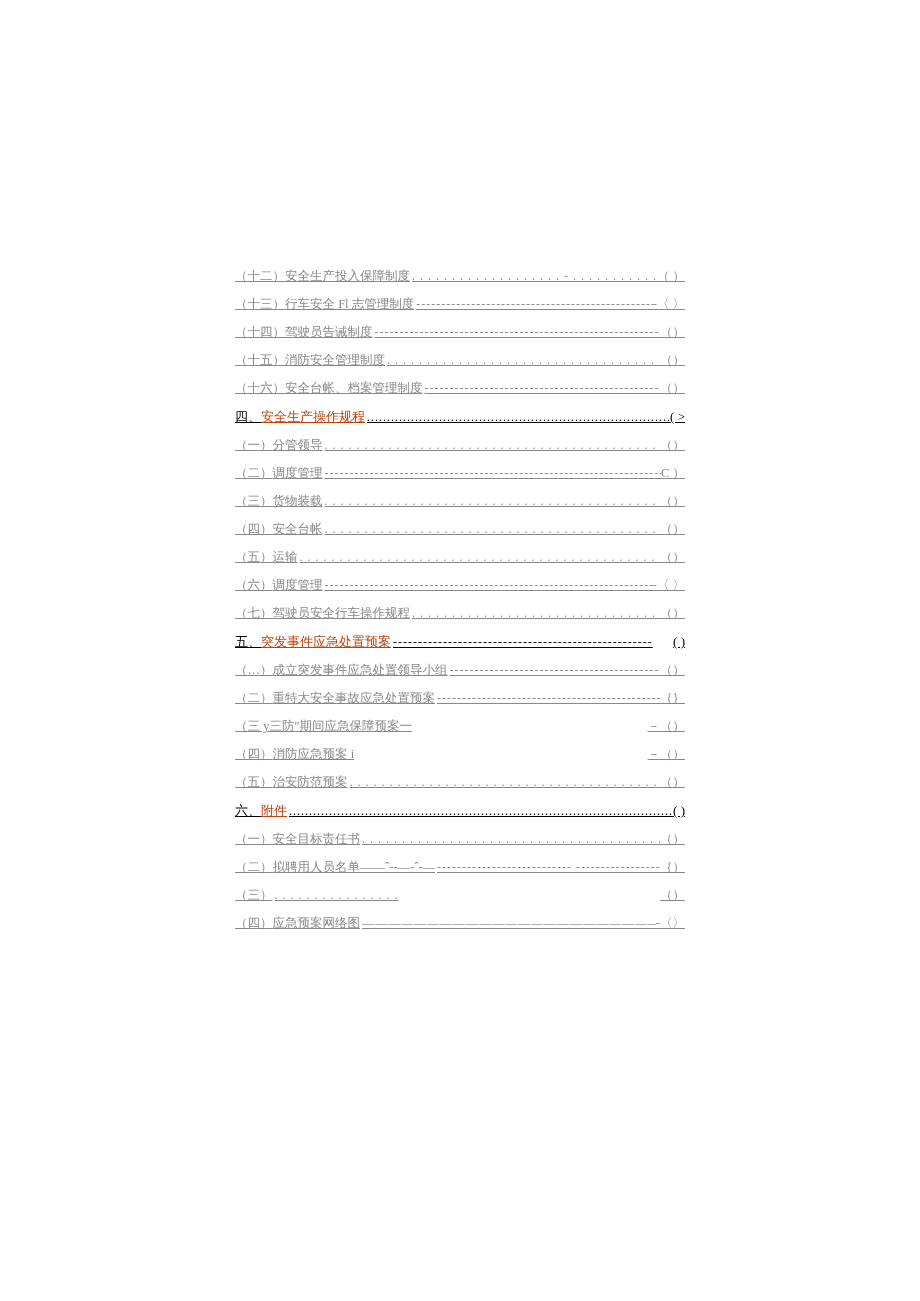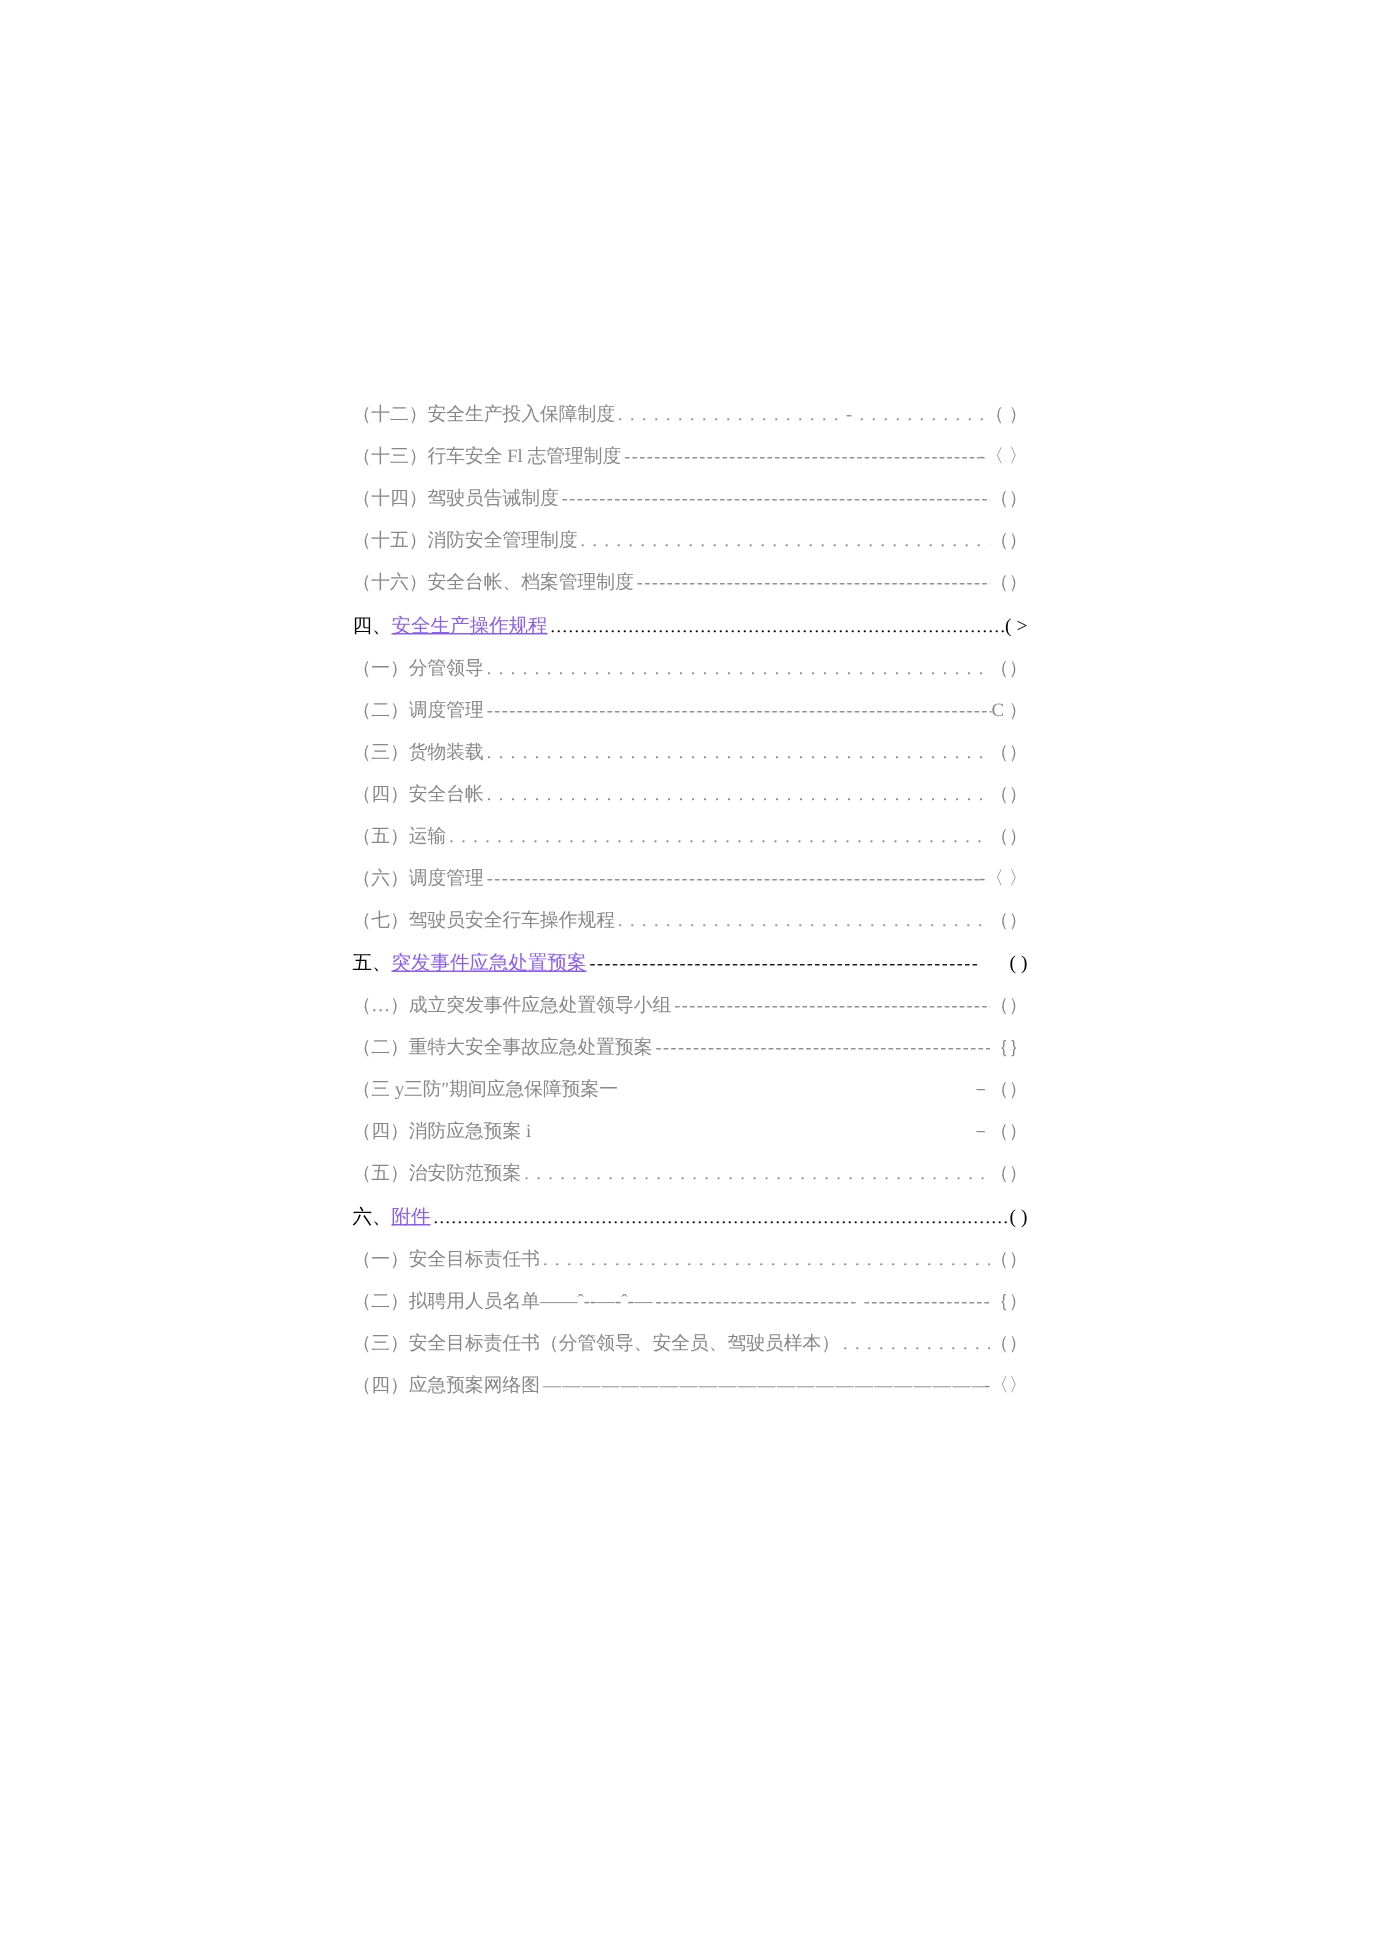--- a/index.html
+++ b/index.html
@@ -14,29 +14,30 @@
       font-family: "SimSun", "宋体", serif;
       font-size: 13px;
       color: #333;
       padding: 268px 235px 0 235px;
     }
     .toc-line {
       display: flex;
       align-items: baseline;
       margin-bottom: 11px;
       white-space: nowrap;
+      text-decoration: underline;
     }
     .toc-prefix {
       flex-shrink: 0;
     }
     .toc-text {
       flex-shrink: 0;
     }
     .toc-link {
-      color: #8b5cf6;
+      color: #c2410c;
       text-decoration: underline;
     }
     .toc-leader {
       flex: 1;
       overflow: hidden;
       letter-spacing: 1px;
       padding: 0 2px;
       font-size: 12px;
     }
     .toc-page {
@@ -185,21 +186,20 @@
       <span class="toc-page">（）</span>
     </div>
     <div class="toc-line sub-item">
       <span class="toc-prefix">（二）</span>
       <span class="toc-text">拟聘用人员名单——ˆ--—-ˆ-— </span>
       <span class="toc-leader">---------------------------   ------------------------------ </span>
       <span class="toc-page">｛）</span>
     </div>
     <div class="toc-line sub-item">
       <span class="toc-prefix">（三）</span>
-      <span class="toc-text">安全目标责任书（分管领导、安全员、驾驶员样本） </span>
       <span class="toc-leader">. . . . . . . . . . . . . . . . </span>
       <span class="toc-page">（）</span>
     </div>
     <div class="toc-line sub-item">
       <span class="toc-prefix">（四）</span>
       <span class="toc-text">应急预案网络图 </span>
       <span class="toc-leader">—————————————————————————————</span>
       <span class="toc-page">-〈〉</span>
     </div>
   </div>

